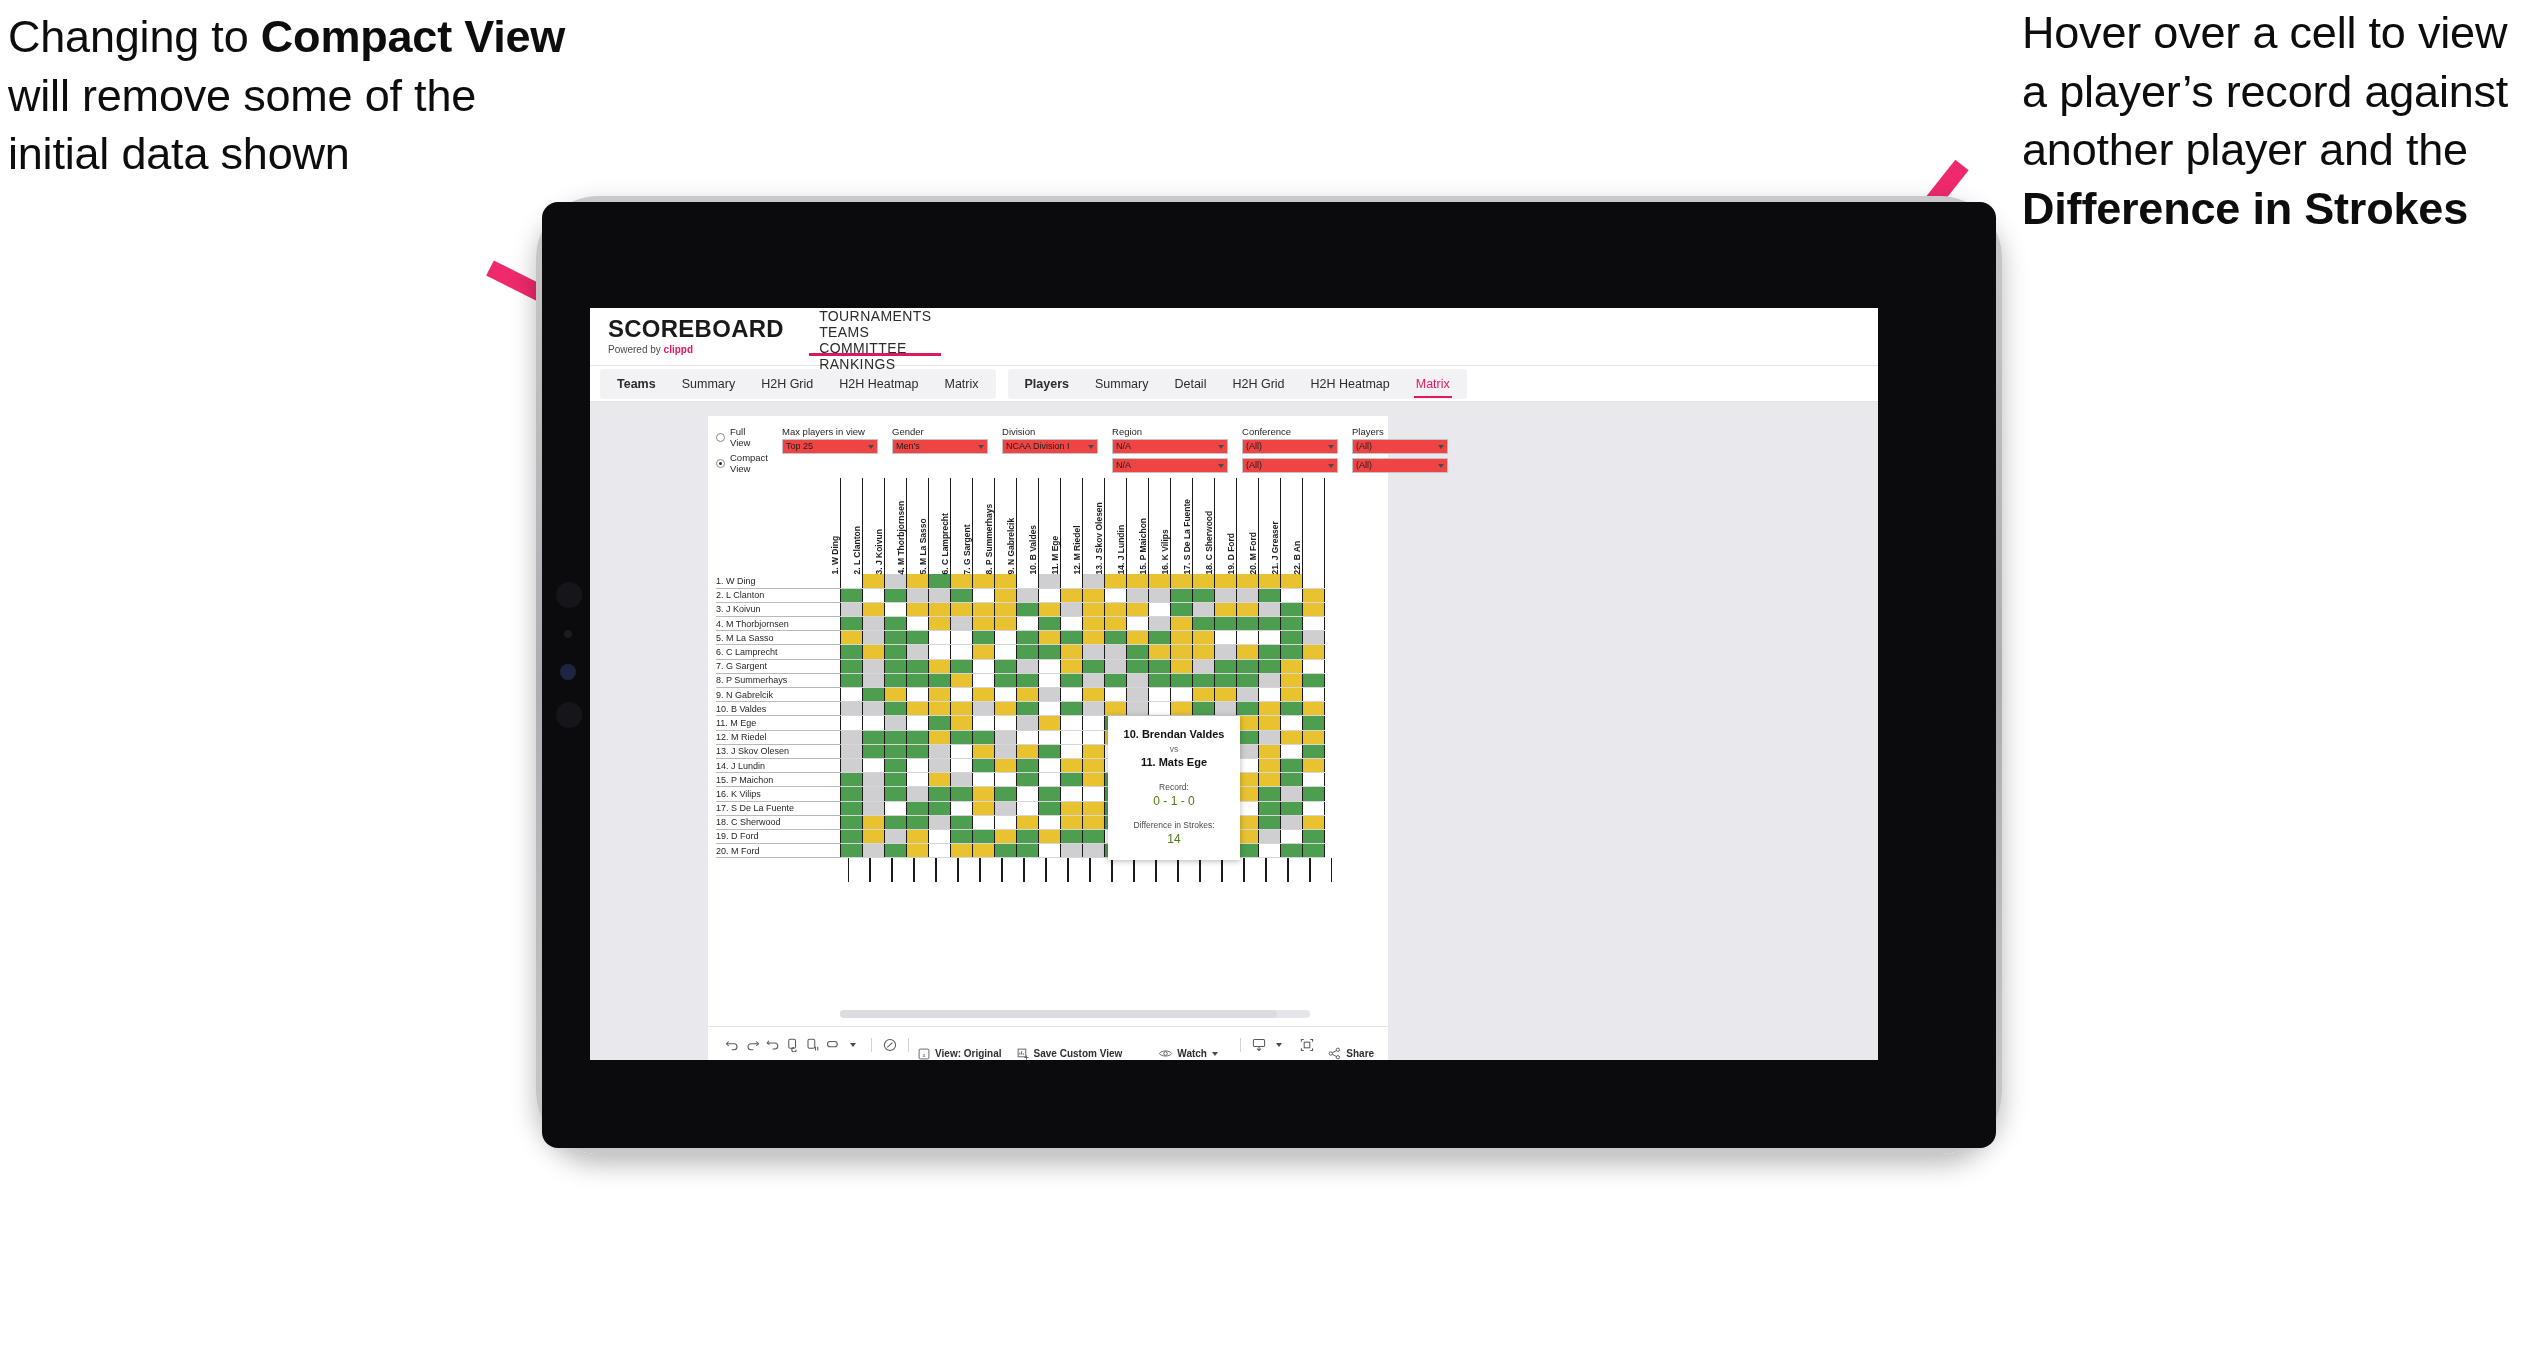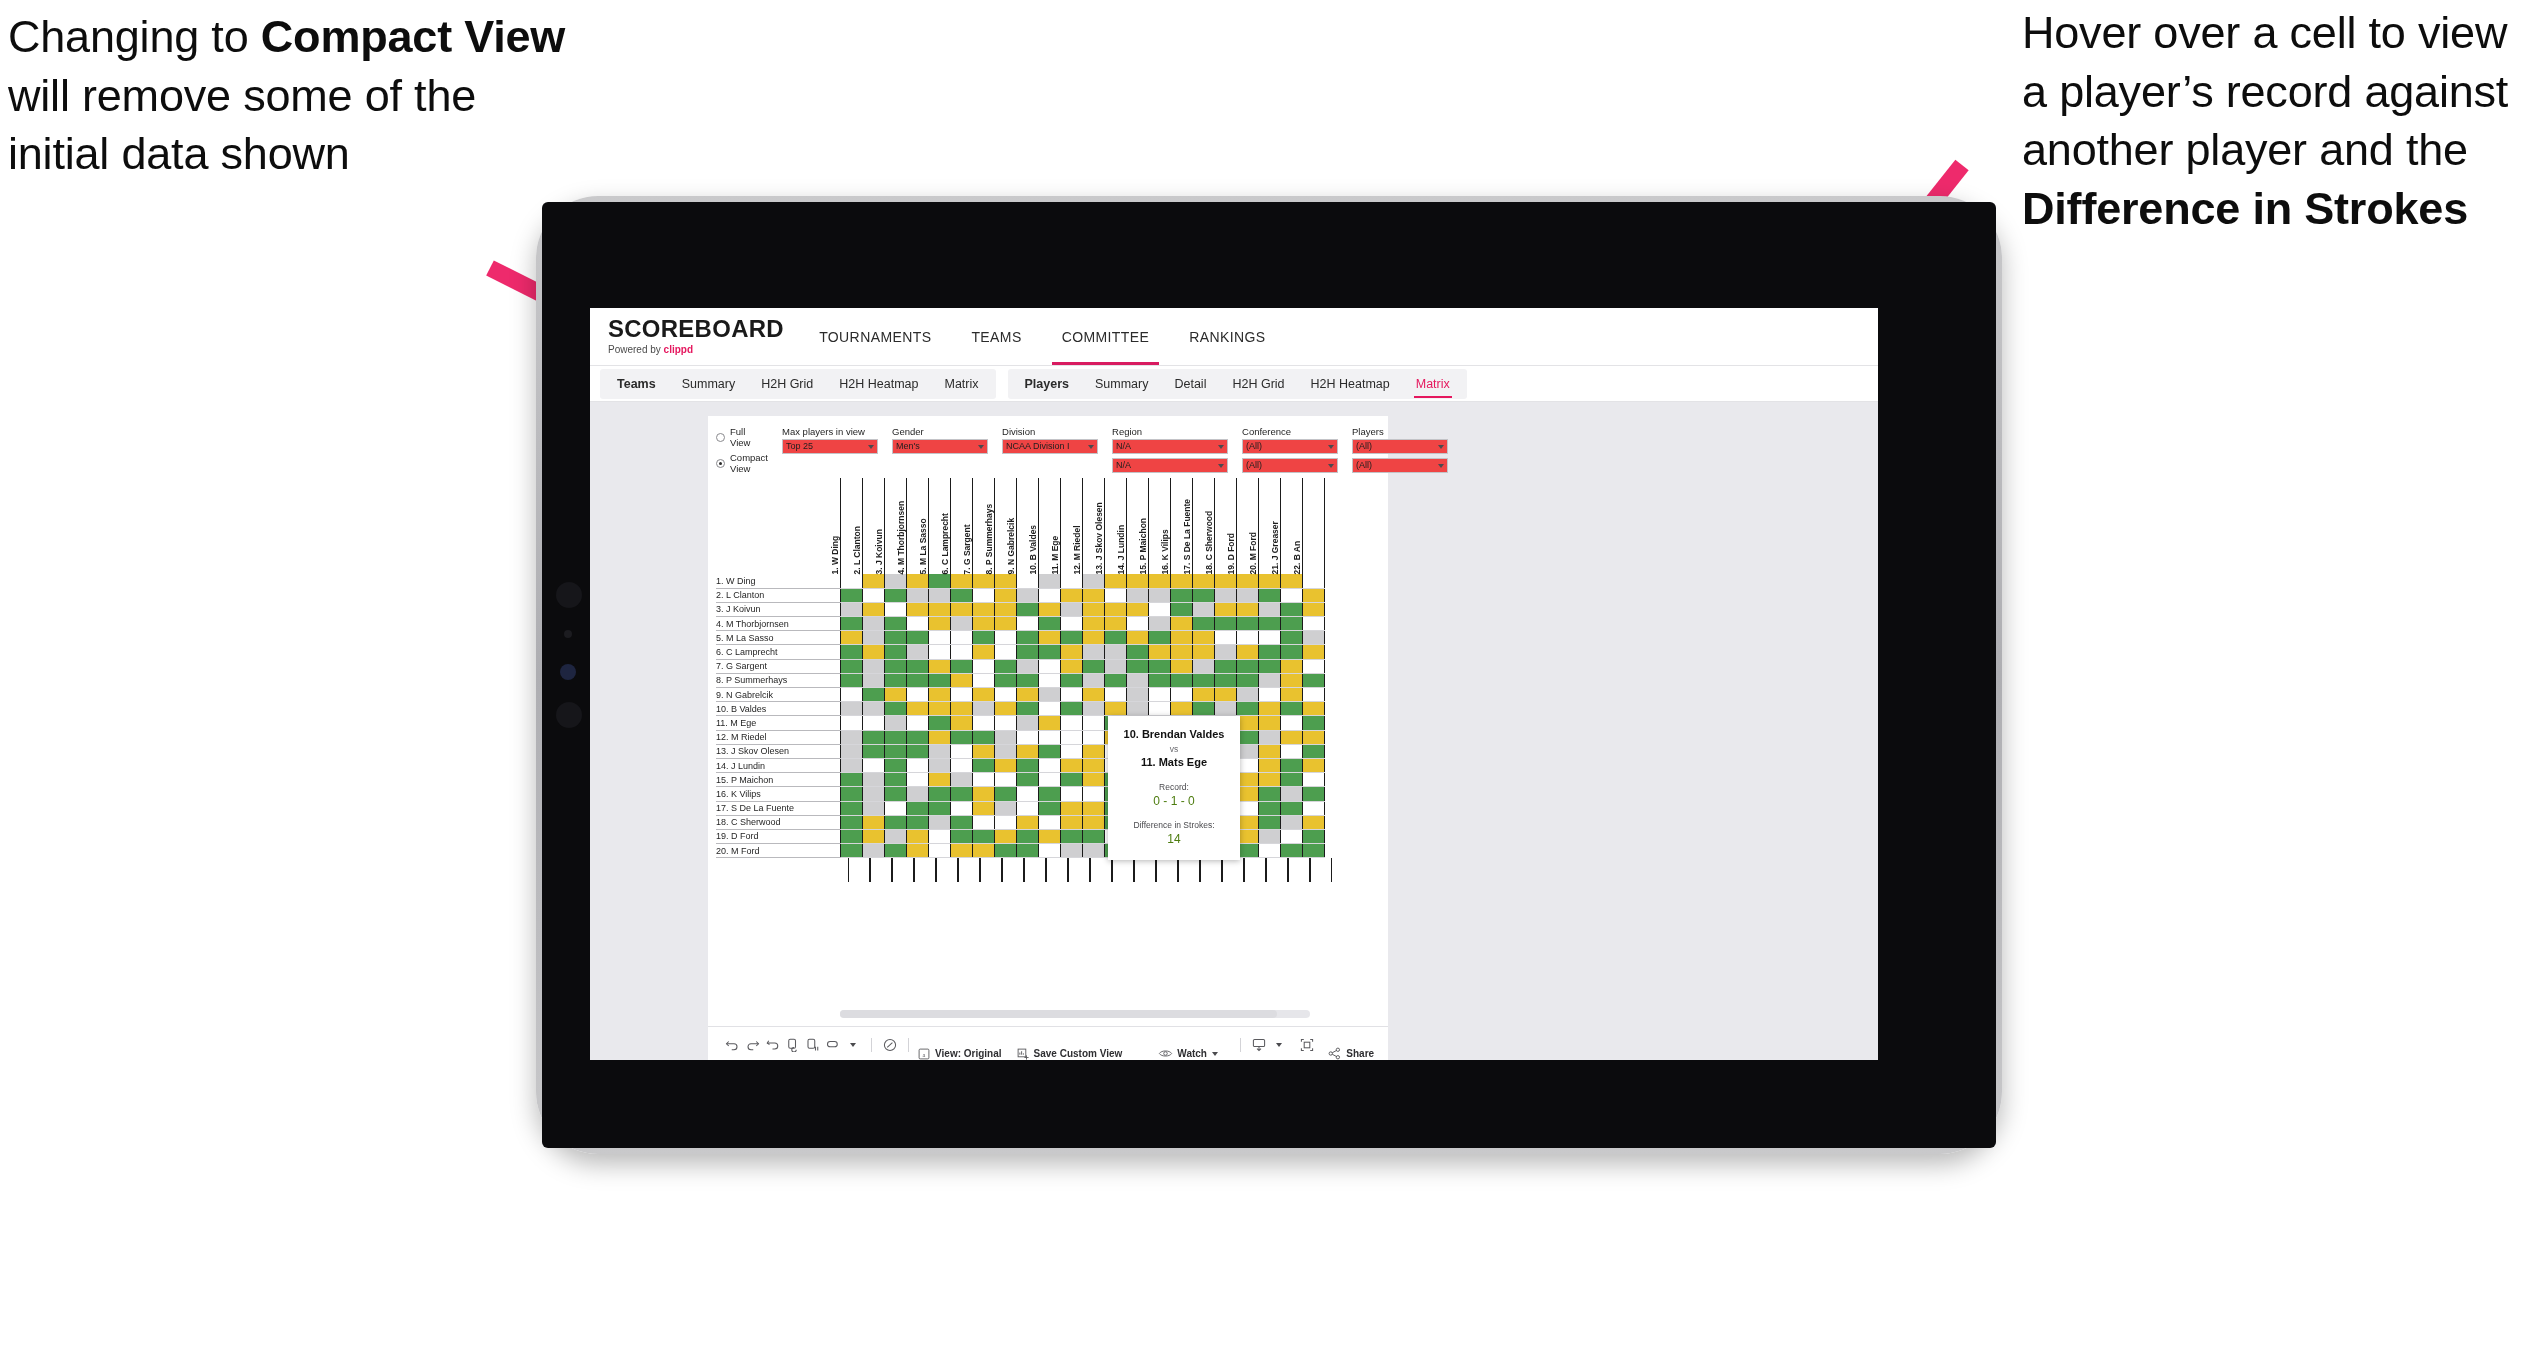--- a/index.html
+++ b/index.html
@@ -33,21 +33,21 @@
     position:absolute; left:536px; top:196px;
     width:1466px; height:958px;
     background:linear-gradient(180deg,#c9c9cb 0%,#aeaeb2 50%,#c9c9cb 100%);
     border-radius:62px;
     padding:6px;
     box-shadow:0 10px 26px rgba(0,0,0,.28);
   }
   #tablet-screen {
     width:100%; height:100%;
     background:#0b0b0d;
-    border-radius:6px;
+    border-radius:16px;
     position:relative;
     overflow:hidden;
   }
   .bezel-dot { position:absolute; background:#18181b; border-radius:50%; }
   #cam-main { left:14px; top:380px; width:26px; height:26px; background:#16161a; }
   #cam-tiny { left:22px; top:428px; width:8px;  height:8px;  background:#1c1c20; }
   #cam-blue { left:18px; top:462px; width:16px; height:16px; background:#1e2540; }
   #cam-spkr { left:14px; top:500px; width:26px; height:26px; background:#16161a; }
 
   
@@ -238,21 +238,21 @@
     <span id="cam-blue" class="bezel-dot"></span>
     <span id="cam-spkr" class="bezel-dot"></span>
 
     <div id="viewport">
 
       <div id="topnav">
         <div id="brand">
           <div id="brand-name">SCOREBOARD</div>
           <div id="brand-sub"><span>Powered by </span><span class="pink">clippd</span></div>
         </div>
-        <div id="topnav-items" style="display:flex;">
+        <div id="topnav-items" style="display:flex;flex-direction:column;">
             <div class="topnav-item">
               <span>TOURNAMENTS</span>
             </div>
             <div class="topnav-item">
               <span>TEAMS</span>
             </div>
             <div class="topnav-item active">
               <span>COMMITTEE</span>
             </div>
             <div class="topnav-item">

